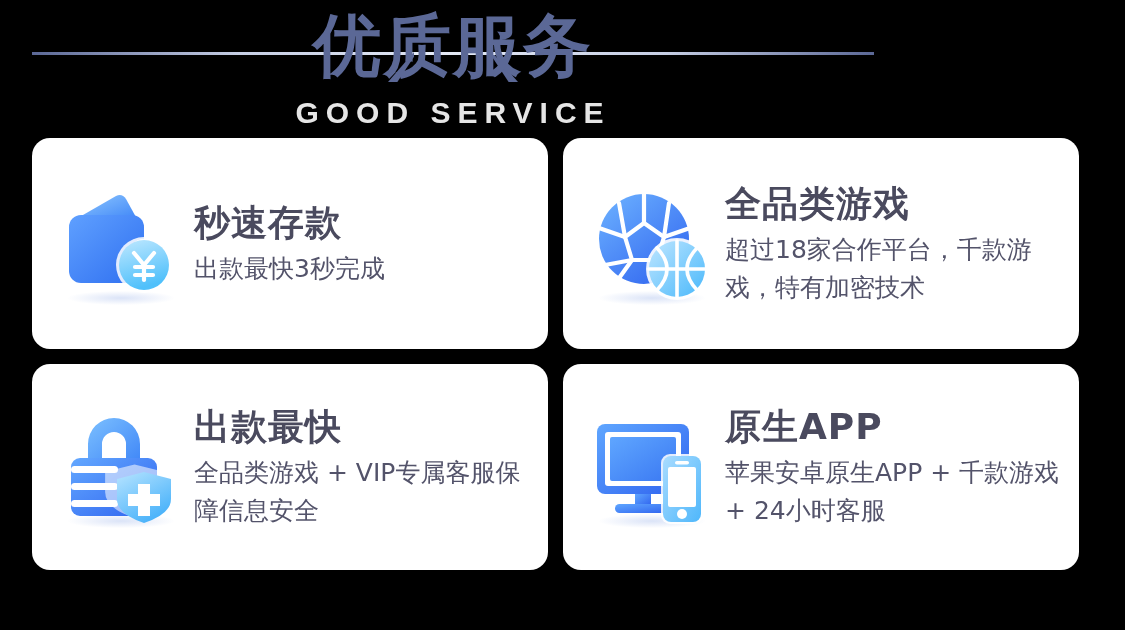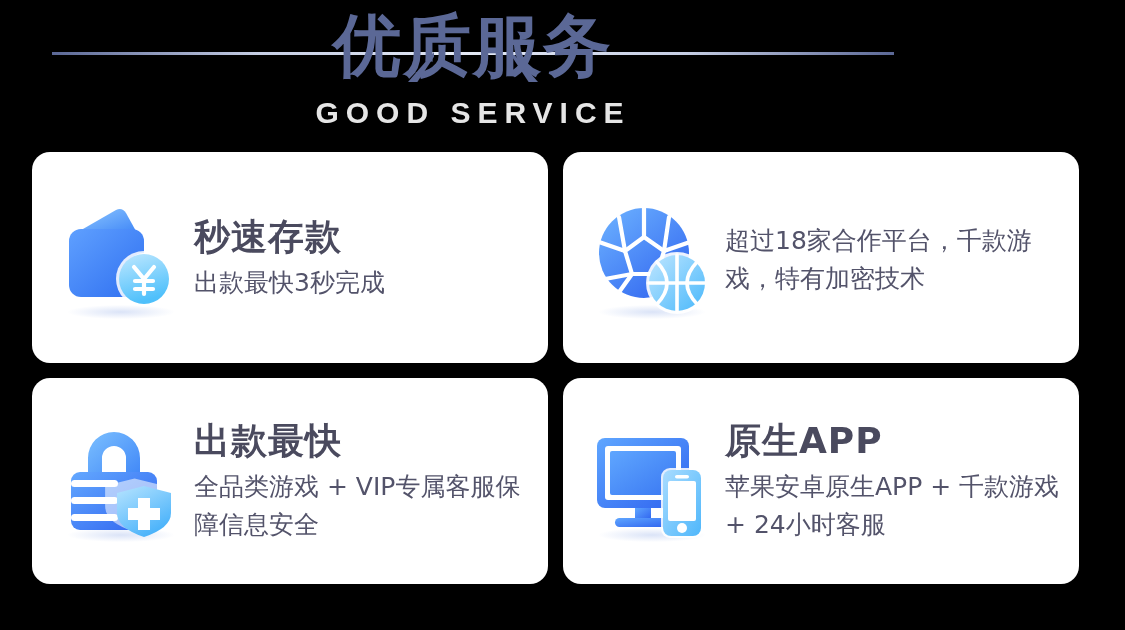--- a/index.html
+++ b/index.html
@@ -6,21 +6,21 @@
   html, body {
     width:1125px; height:630px;
     background:#000;
     font-family:"Liberation Sans","DejaVu Sans",sans-serif;
     overflow:hidden;
   }
   .page { position:relative; width:1125px; height:630px; background:#000; }
 
   
   .header {
-    position:absolute; left:0; top:0; width:906px; height:148px;margin-left:20px;
+    position:absolute; left:0; top:0; width:906px; height:148px;
   }
   .header-deco { position:absolute; top:0; height:148px; width:100%; pointer-events:none; }
 
   .deco-line { position:absolute; top:52px; height:3px; }
   .deco-line.left  { left:32px;  width:460px;
     background:linear-gradient(to right,#5b6896 0%,#c6cee4 45%,#e8edf8 100%); }
   .deco-line.right { right:32px; width:460px;
     background:linear-gradient(to left,#5b6896 0%,#c6cee4 45%,#e8edf8 100%); }
 
   .deco-slash { position:absolute; top:52px; width:26px; height:30px; background:#5b6896; }
@@ -39,21 +39,21 @@
     position:absolute; left:0; right:0; top:96px;
     text-align:center;
     font-size:30px; line-height:34px; font-weight:bold;
     color:#e5e5e5;
     letter-spacing:7px;
     font-family:"Liberation Sans",sans-serif;
   }
 
   
   .grid {
-    position:absolute; left:32px; top:152px;
+    position:absolute; left:32px; top:138px;
     width:1061px; height:439px;
     display:grid;
     grid-template-columns:516px 516px;
     grid-template-rows:211px 206px;
     column-gap:29px; row-gap:31px;gap:15px;
   }
   .card {
     position:relative;
     background:#ffffff;
     border-radius:18px;
@@ -183,20 +183,21 @@
           <circle cx="88" cy="88" r="28" fill="url(#b1)"></circle>
           <g fill="none" stroke="#ffffff" stroke-width="3.6" stroke-linecap="round">
             <path d="M60 88 H116"></path>
             <path d="M88 60 V116"></path>
             <path d="M68 67 Q88 88 68 109"></path>
             <path d="M108 67 Q88 88 108 109"></path>
           </g>
         </svg>
       </div>
       <div class="card-text">
+        <div class="card-title">全品类游戏</div>
         <div class="card-desc">超过18家合作平台，千款游戏，特有加密技术</div>
       </div>
     </div>
 
     <div class="card">
       <div class="card-icon">
         <div class="ico-shadow"></div>
         <svg class="ico" viewBox="0 0 126 126" xmlns="http://www.w3.org/2000/svg">
           <defs>
             <linearGradient id="l1" x1="0" y1="0" x2="1" y2="1">

